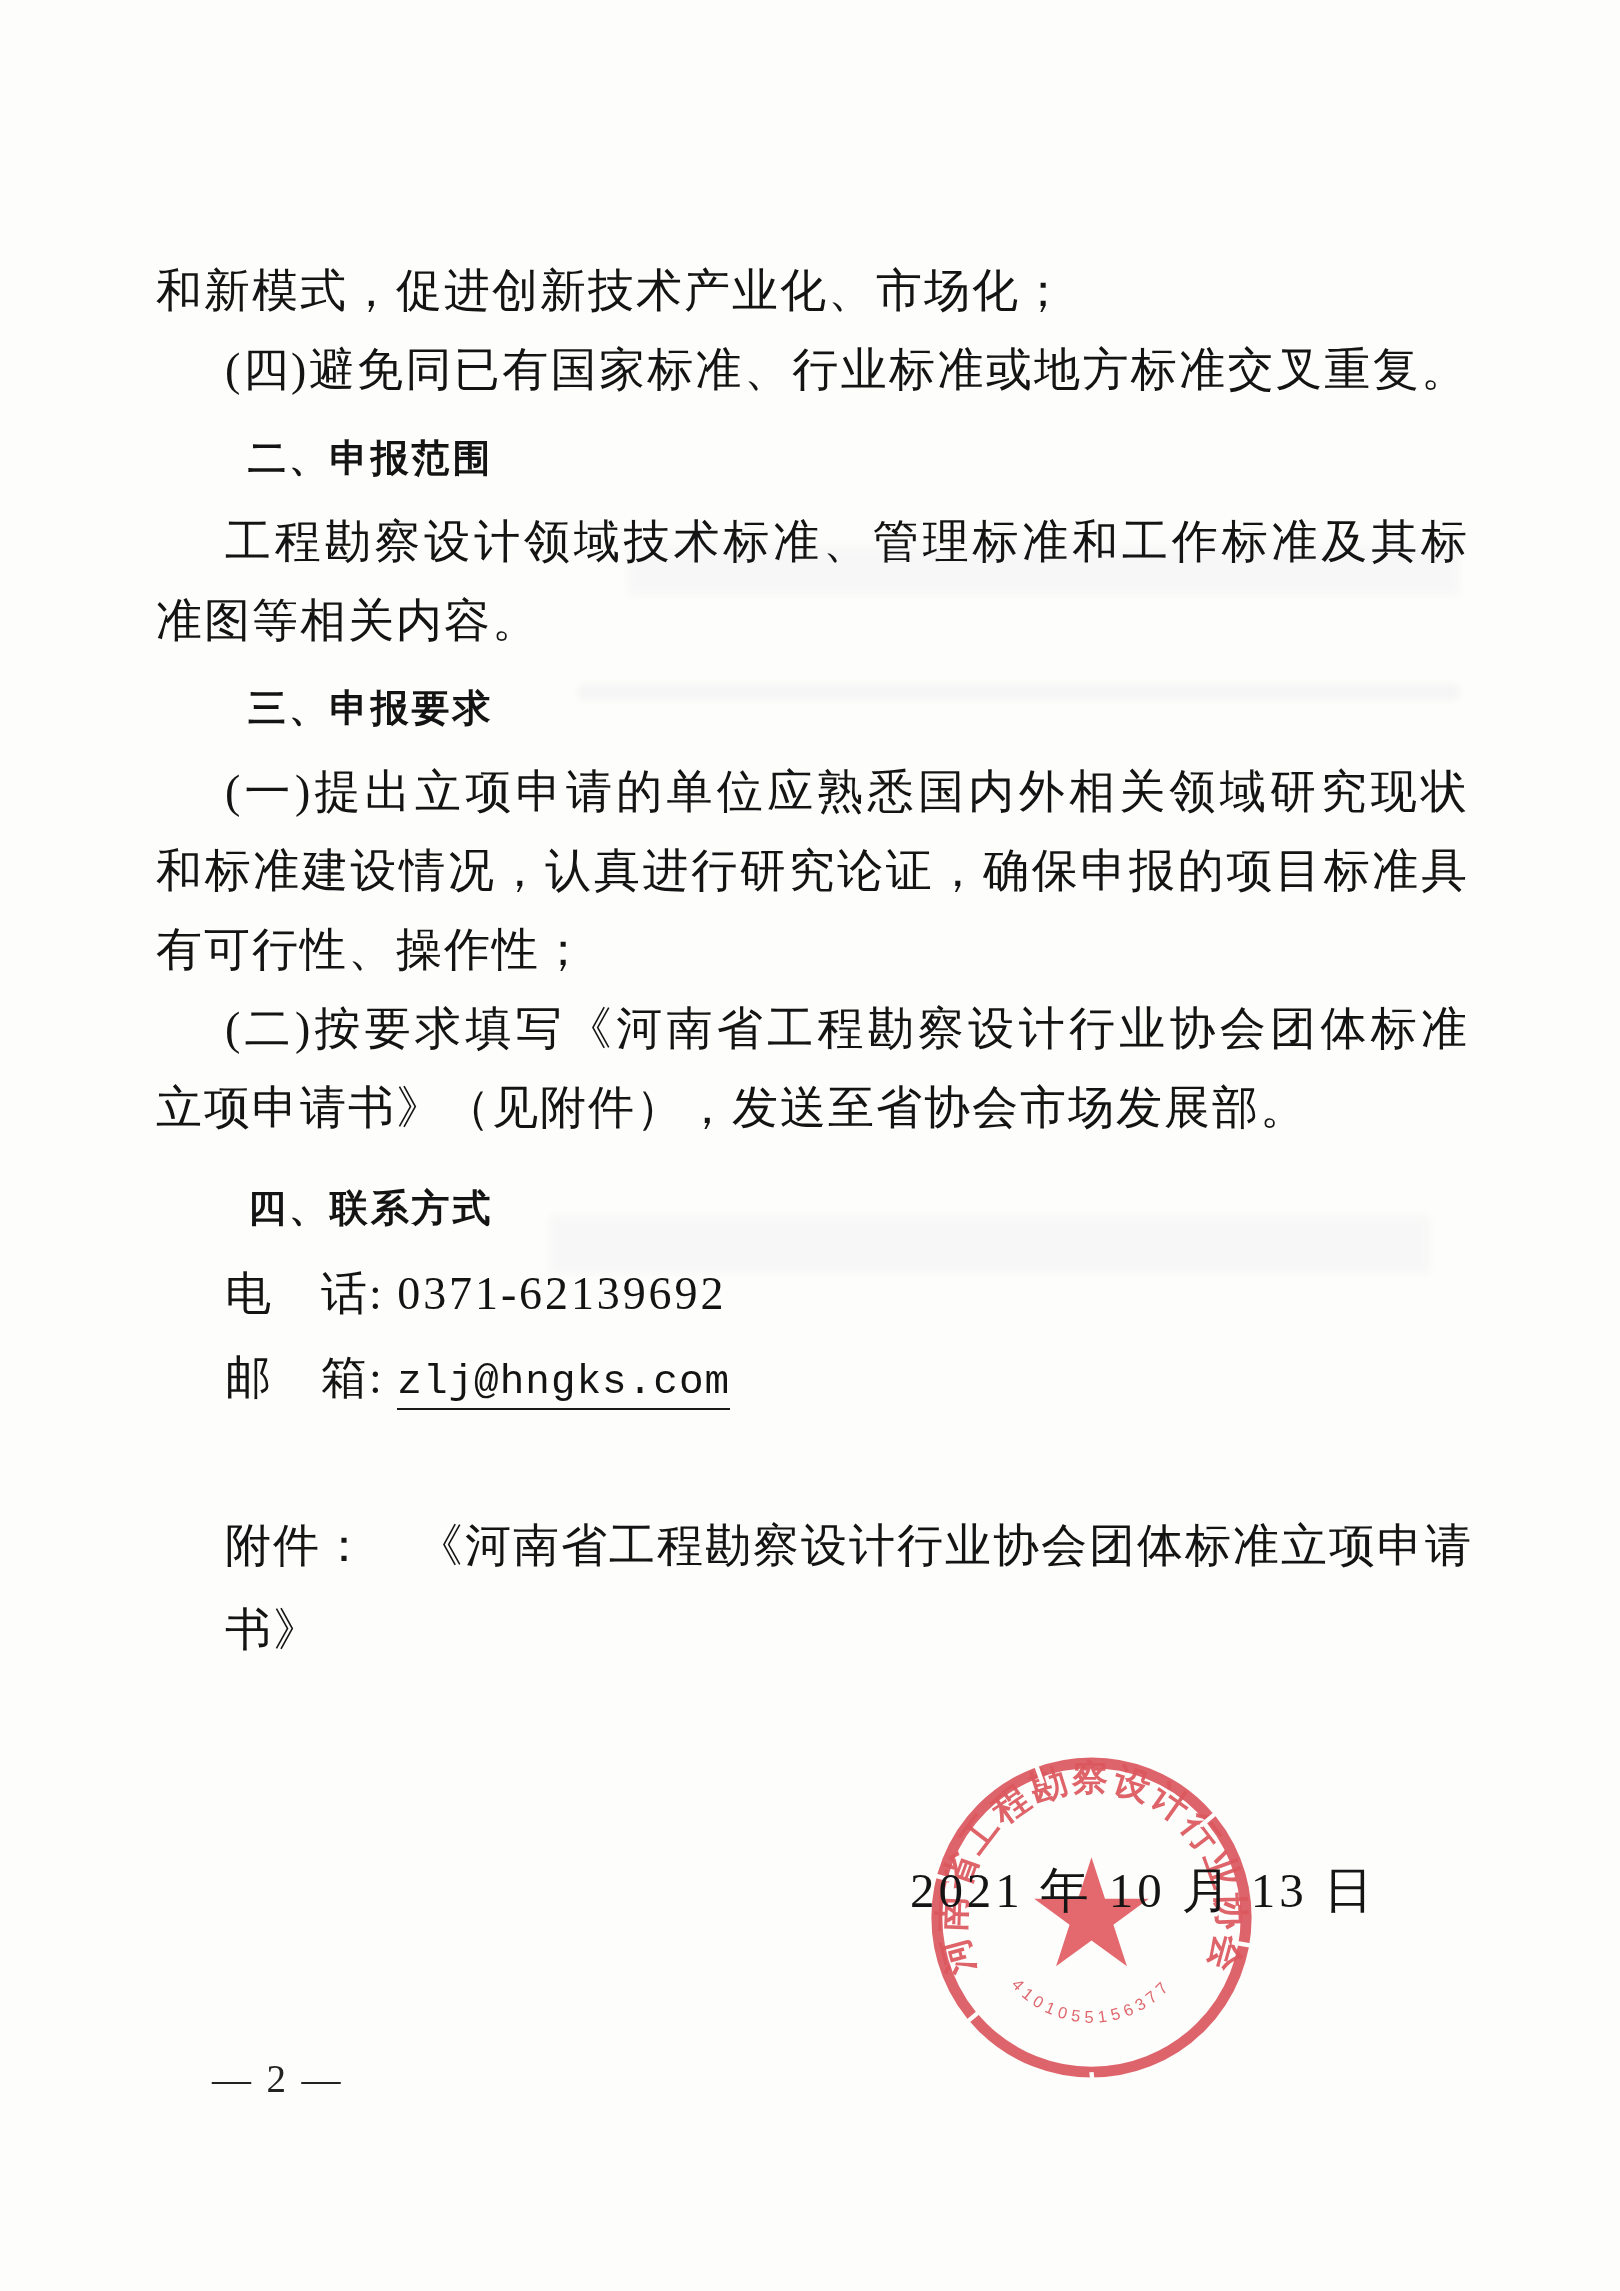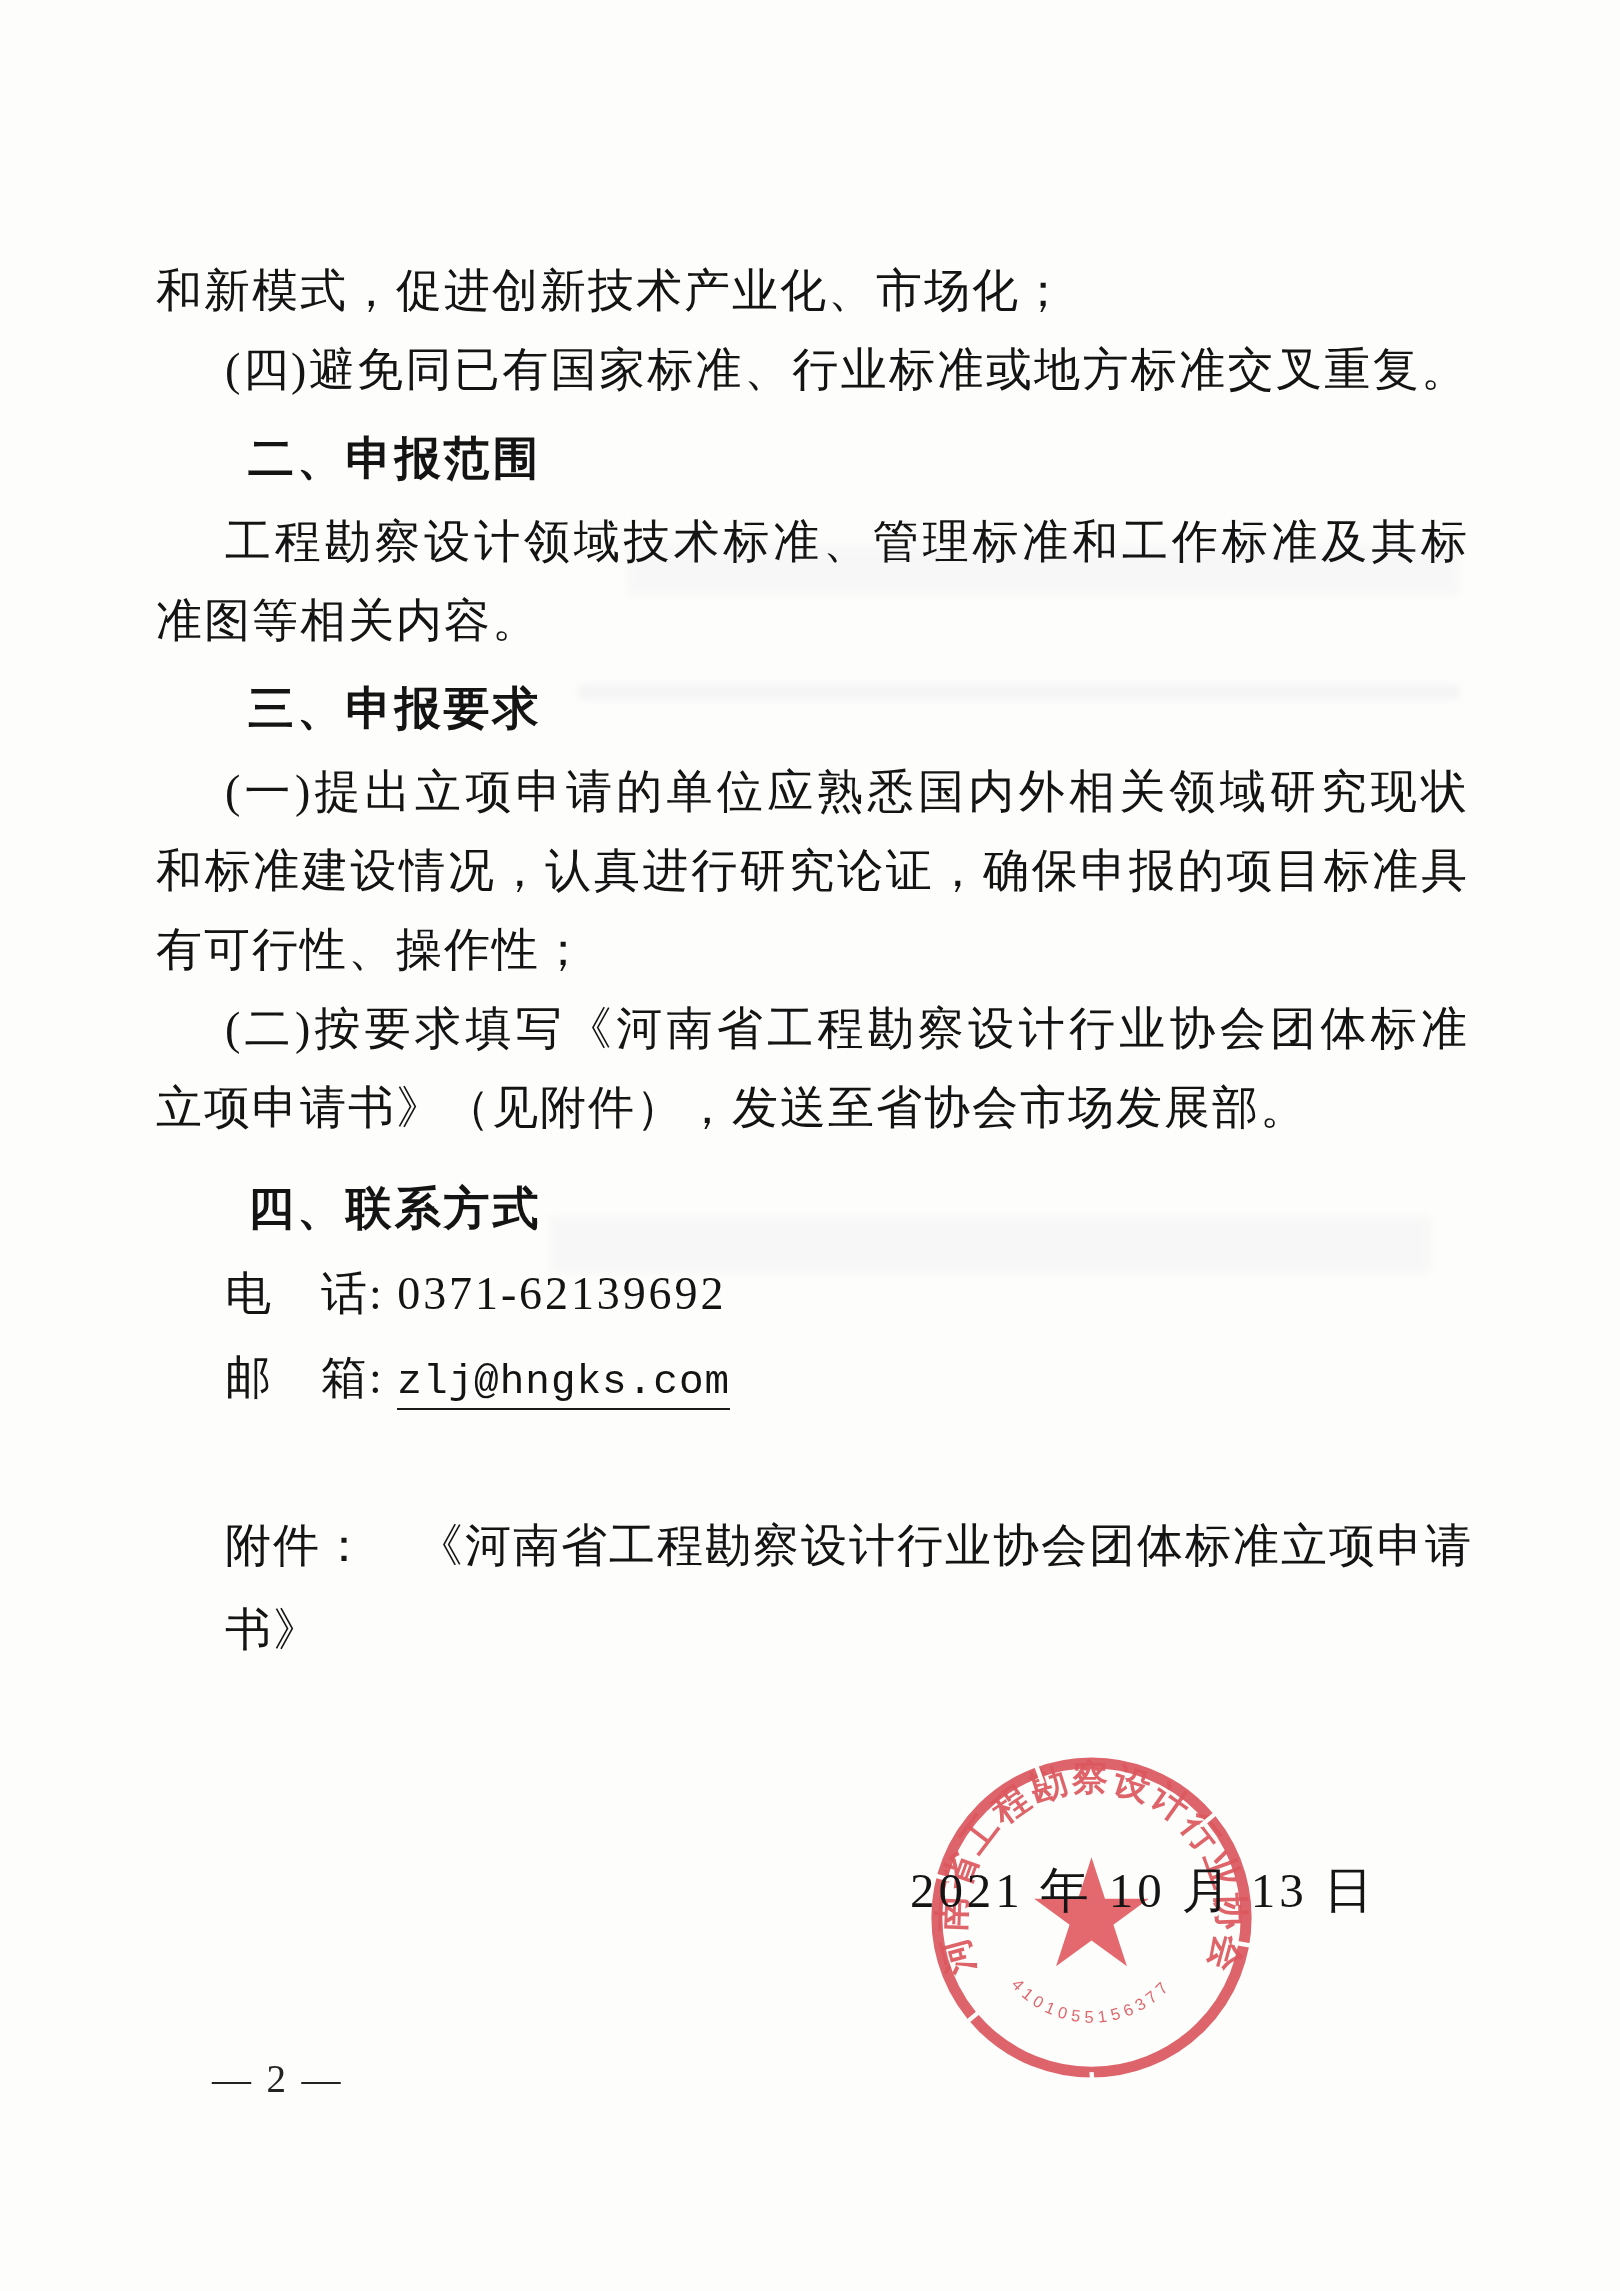--- a/index.html
+++ b/index.html
@@ -14,21 +14,21 @@
     white-space:nowrap;
   }
   .fill{
     white-space:normal;letter-spacing:0;
     text-align:justify;text-align-last:justify;text-justify:inter-character;
   }
   .indent{padding-left:69px;}
   .heading{
     margin:9.8px 0 3.9px 0;padding-left:92px;
     font-family:"Liberation Sans","DejaVu Sans",sans-serif;
-    font-weight:700;font-size:46px;line-height:79px;letter-spacing:2.9px;
+    font-weight:700;font-size:38px;line-height:79px;letter-spacing:2.9px;
   }
   .heading.gap-lg{margin-top:21.6px;}
   .contact-line{
     margin:0;font-size:46px;line-height:84px;letter-spacing:2px;
     padding-left:69px;white-space:nowrap;
   }
   .phone-value{letter-spacing:2.9px;text-align:right;}
   .email-value{
     font-family:"Liberation Mono","DejaVu Sans Mono",monospace;
     font-size:41px;letter-spacing:1px;

